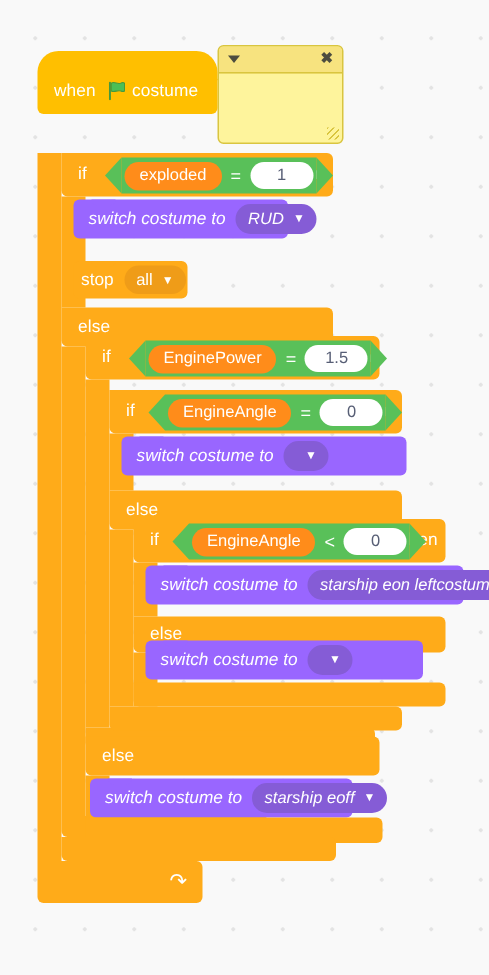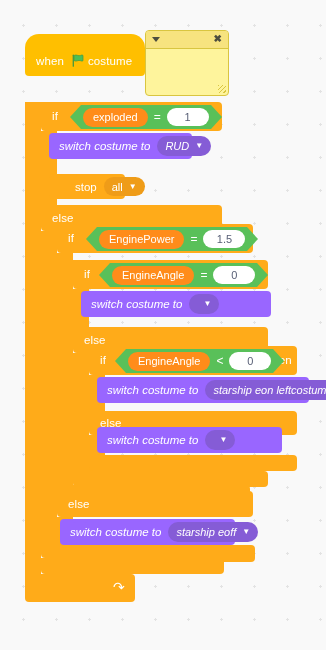--- a/index.html
+++ b/index.html
@@ -71,21 +71,21 @@
     background:#855cd6;border-radius:13px;height:20px;margin:0 4px 1px 7px;
     display:flex;align-items:center;color:#fff;font-size:11px;padding:0 8px;white-space:nowrap;
   }
   .dd .arrow{margin-left:6px;font-size:8px;line-height:1;}
 
   
   .stopblk{
     position:absolute;background:#ffab19;border-radius:4px;height:25px;
     display:flex;align-items:center;
   }
-  .stopblk .t{color:#fff;font-size:11.5px;margin-left:26px;}
+  .stopblk .t{color:#fff;font-size:11.5px;margin-left:5px;}
   .stopdd{
     background:#ef9c18;border-radius:12px;height:19px;margin:0 5px 0 7px;
     display:flex;align-items:center;color:#fff;font-size:11px;padding:0 8px;
   }
   .stopdd .arrow{margin-left:6px;font-size:8px;line-height:1;}
 
   
   .comment{
     position:absolute;left:145px;top:30px;width:84px;height:66px;
     background:#fef49c;border:1px solid #d9c540;border-radius:4px;

